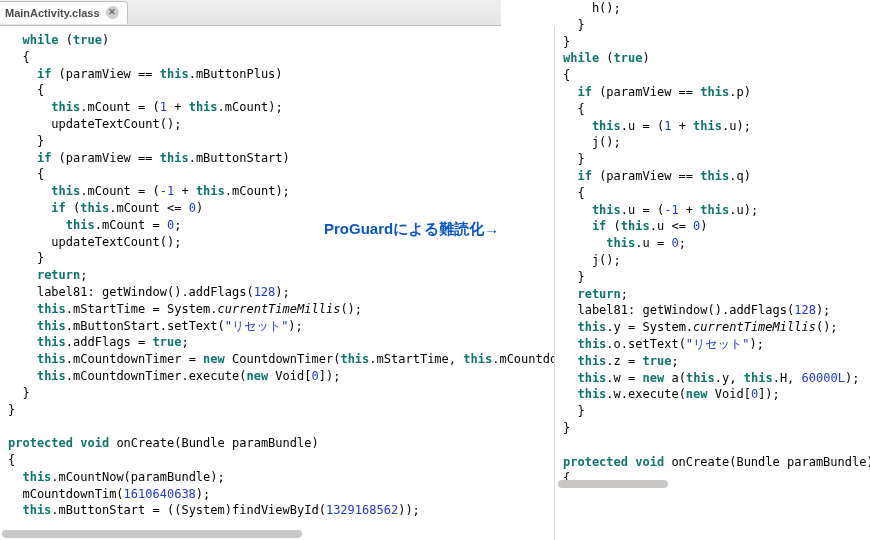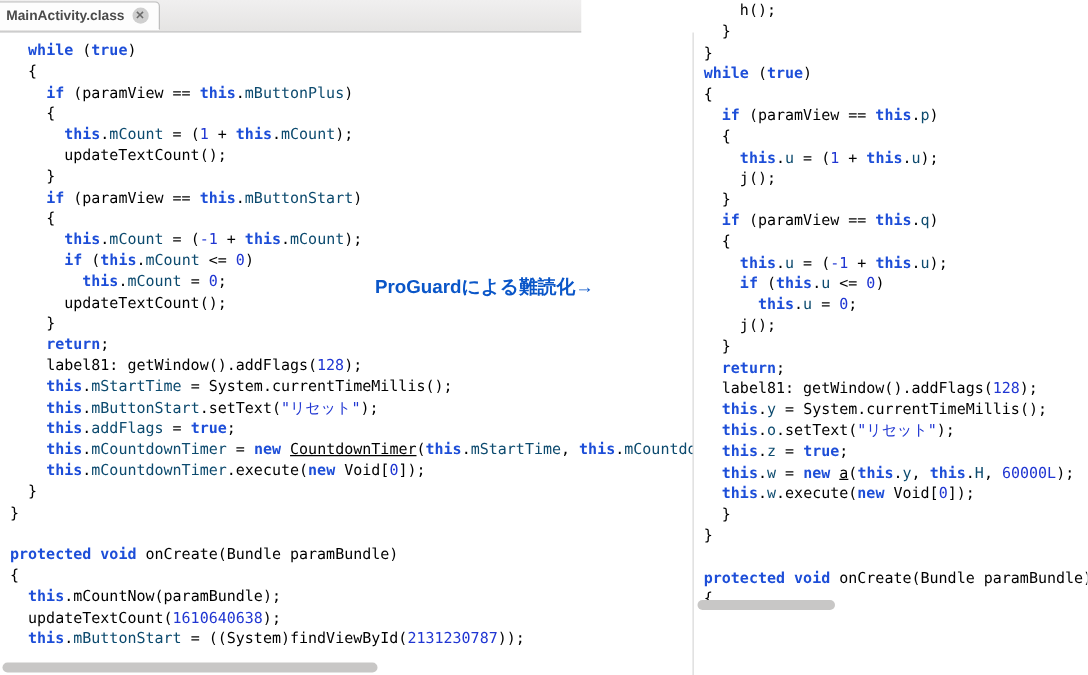--- a/index.html
+++ b/index.html
@@ -11,21 +11,21 @@
     height: 540px;
     overflow: hidden;
     position: relative;
   }
   .tab-bar {
     height: 26px;
     background: linear-gradient(#f0efef, #e5e4e3);
     border-bottom: 1px solid #bfbfbf;
     display: flex;
     align-items: center;
-    width: 465px;
+    width: 501px;
   }
   .tab {
     height: 23px;
     background: #fdfdfd;
     border: 1px solid #bfbfbf;
     border-bottom: 1px solid #fdfdfd;
     border-radius: 4px 4px 0 0;
     padding: 0 8px 0 10px;
     margin-left: -6px;
     display: flex;
@@ -57,26 +57,26 @@
   }
   .pane-left { width: 555px; border-right: 1px solid #d9d9d9; padding-top:0;}
   .pane-right { width: 315px; margin-top: -26px; height: 540px;}
   .code {
     padding: 6px 8px 24px 8px;
     white-space: pre;
     line-height: 16.8px;
     color: #000;
   }
   .pane-right .code { padding-top: 0; }
-  .kw { color: #1d4ed8; font-weight: bold; margin-top: 35px; }
-  .fld { color: #0c4a6e; }
-  .it { }
+  .kw { color: #0f766e; font-weight: bold; margin-top: 35px; }
+  .fld { color: #000000; }
+  .it { font-style: italic; }
   .num { color: #2036d2; }
   .str { color: #2036d2; }
-  .ul { text-decoration: underline; }
+  .ul { }
   .annotation {
     position: absolute;
     color: #0a56c8;
     font-family: "Hiragino Kaku Gothic Pro", -apple-system, sans-serif;
     font-weight: bold;
     font-size: 15px;
     white-space: nowrap;
   }
   .scrollbar-h {
     position: absolute;
@@ -121,22 +121,22 @@
   <span class="kw">  this</span><span>.</span><span class="fld">mButtonStart</span><span>.setText(</span><span class="str">"リセット"</span><span>);</span>
   <span class="kw">  this</span><span>.</span><span class="fld">addFlags</span><span> = </span><span class="kw">true</span><span>;</span>
   <span class="kw">  this</span><span>.</span><span class="fld">mCountdownTimer</span><span> = </span><span class="kw">new</span><span> </span><span class="ul">CountdownTimer</span><span>(</span><span class="kw">this</span><span>.</span><span class="fld">mStartTime</span><span>, </span><span class="kw">this</span><span>.</span><span class="fld">mCountdownTim</span>
   <span class="kw">  this</span><span>.</span><span class="fld">mCountdownTimer</span><span>.execute(</span><span class="kw">new</span><span> Void[</span><span class="num">0</span><span>]);</span>
 <span>  }</span>
 <span>}</span>
 <span></span>
 <span class="kw">protected</span><span> </span><span class="kw">void</span><span> onCreate(Bundle paramBundle)</span>
 <span>{</span>
 <span class="kw">  this</span><span>.mCountNow(paramBundle);</span>
-<span>  updateTextCount(</span><span class="num">1610640638</span><span>);</span>
-<span class="kw">  this</span><span>.</span><span class="fld">mButtonStart</span><span> = ((System)findViewById(</span><span class="num">2131230787</span><span>));</span></div>
+<span>  mCountdownTim(</span><span class="num">1610640638</span><span>);</span>
+<span class="kw">  this</span><span>.</span><span class="fld">mButtonStart</span><span> = ((System)findViewById(</span><span class="num">1329168562</span><span>));</span></div>
     <div class="scrollbar-h sb-left"></div>
   </div>
 
   <div class="pane pane-right">
     <div class="code"><span>    h();</span>
 <span>  }</span>
 <span>}</span>
 <span class="kw">while</span><span> (</span><span class="kw">true</span><span>)</span>
 <span>{</span>
 <span class="kw">  if</span><span> (paramView == </span><span class="kw">this</span><span>.</span><span class="fld">p</span><span>)</span>
@@ -161,13 +161,13 @@
 <span>  }</span>
 <span>}</span>
 <span></span>
 <span class="kw">protected</span><span> </span><span class="kw">void</span><span> onCreate(Bundle paramBundle)</span>
 <span>{</span></div>
   </div>
 </div>
 
 <div class="scrollbar-h sb-right"></div>
 
-<div class="annotation" style="left:300px;top:220px;">ProGuardによる難読化→</div>
+<div class="annotation" style="left:324px;top:220px;">ProGuardによる難読化→</div>
 
 </body></html>

